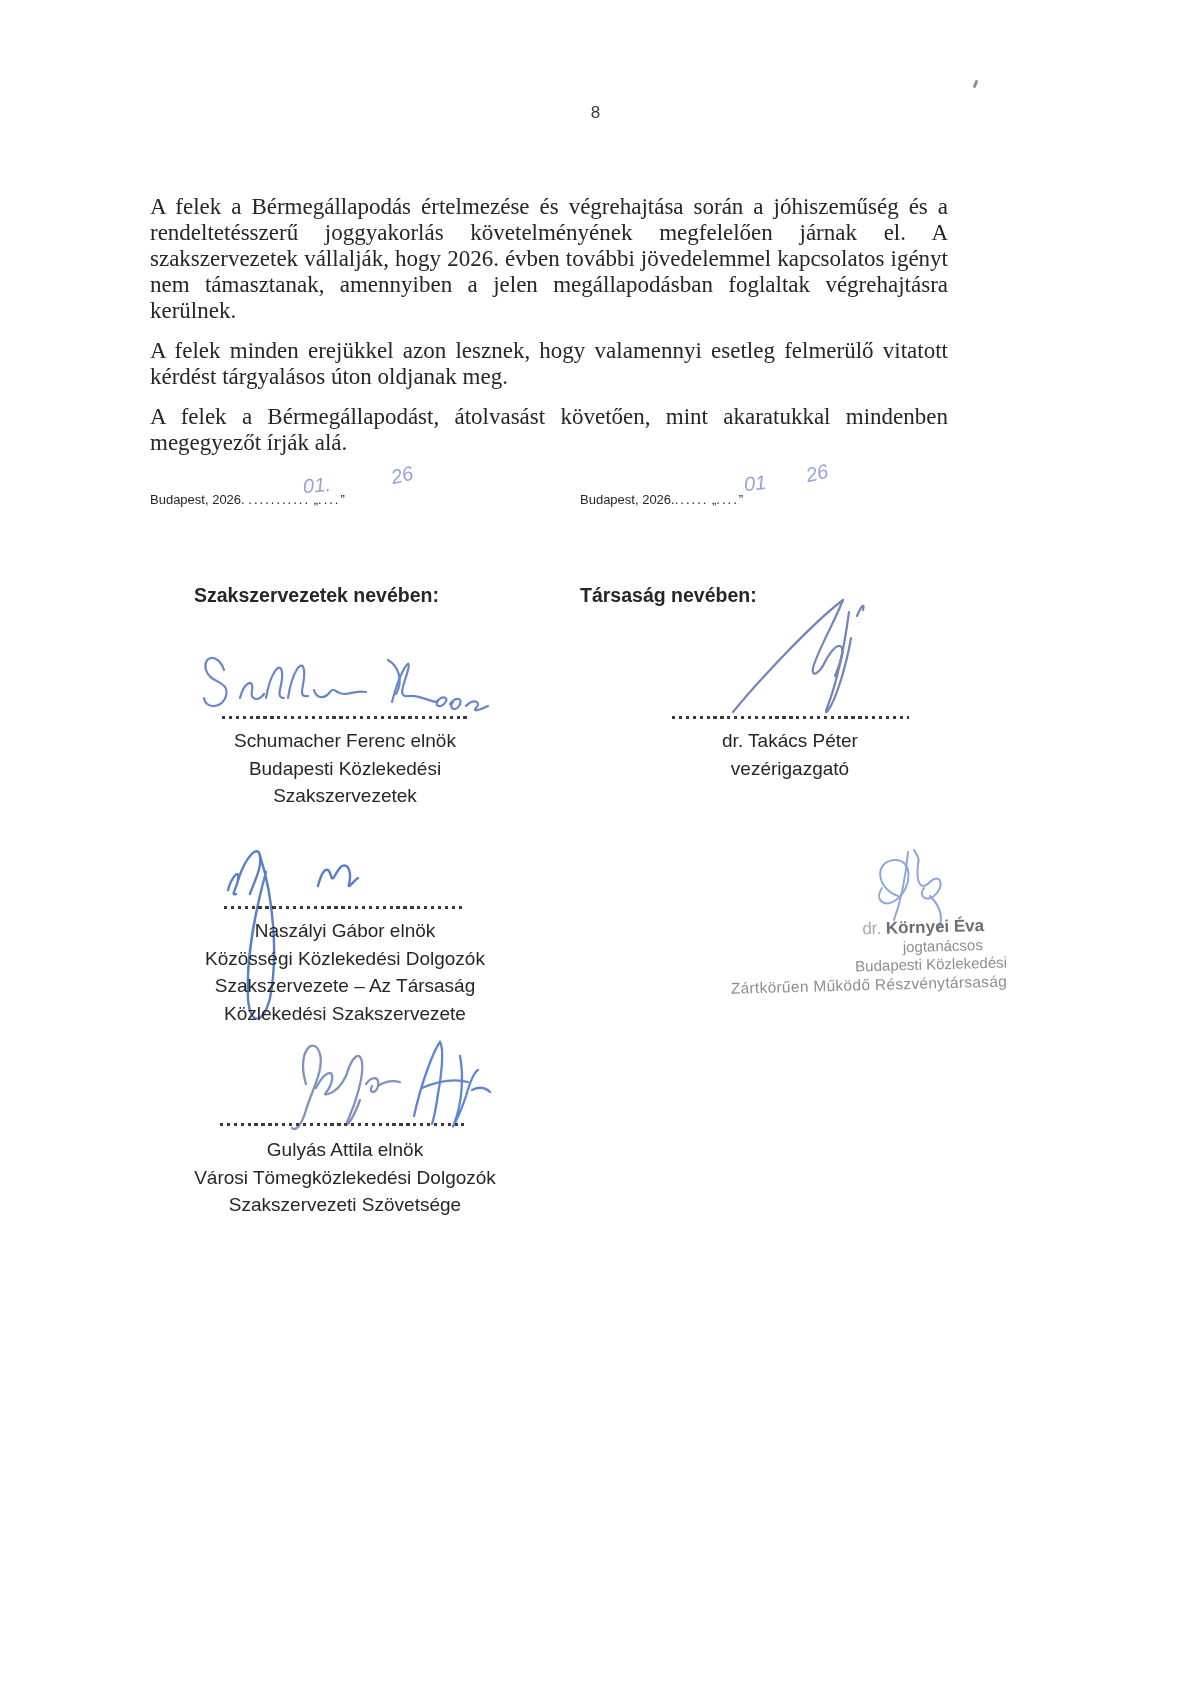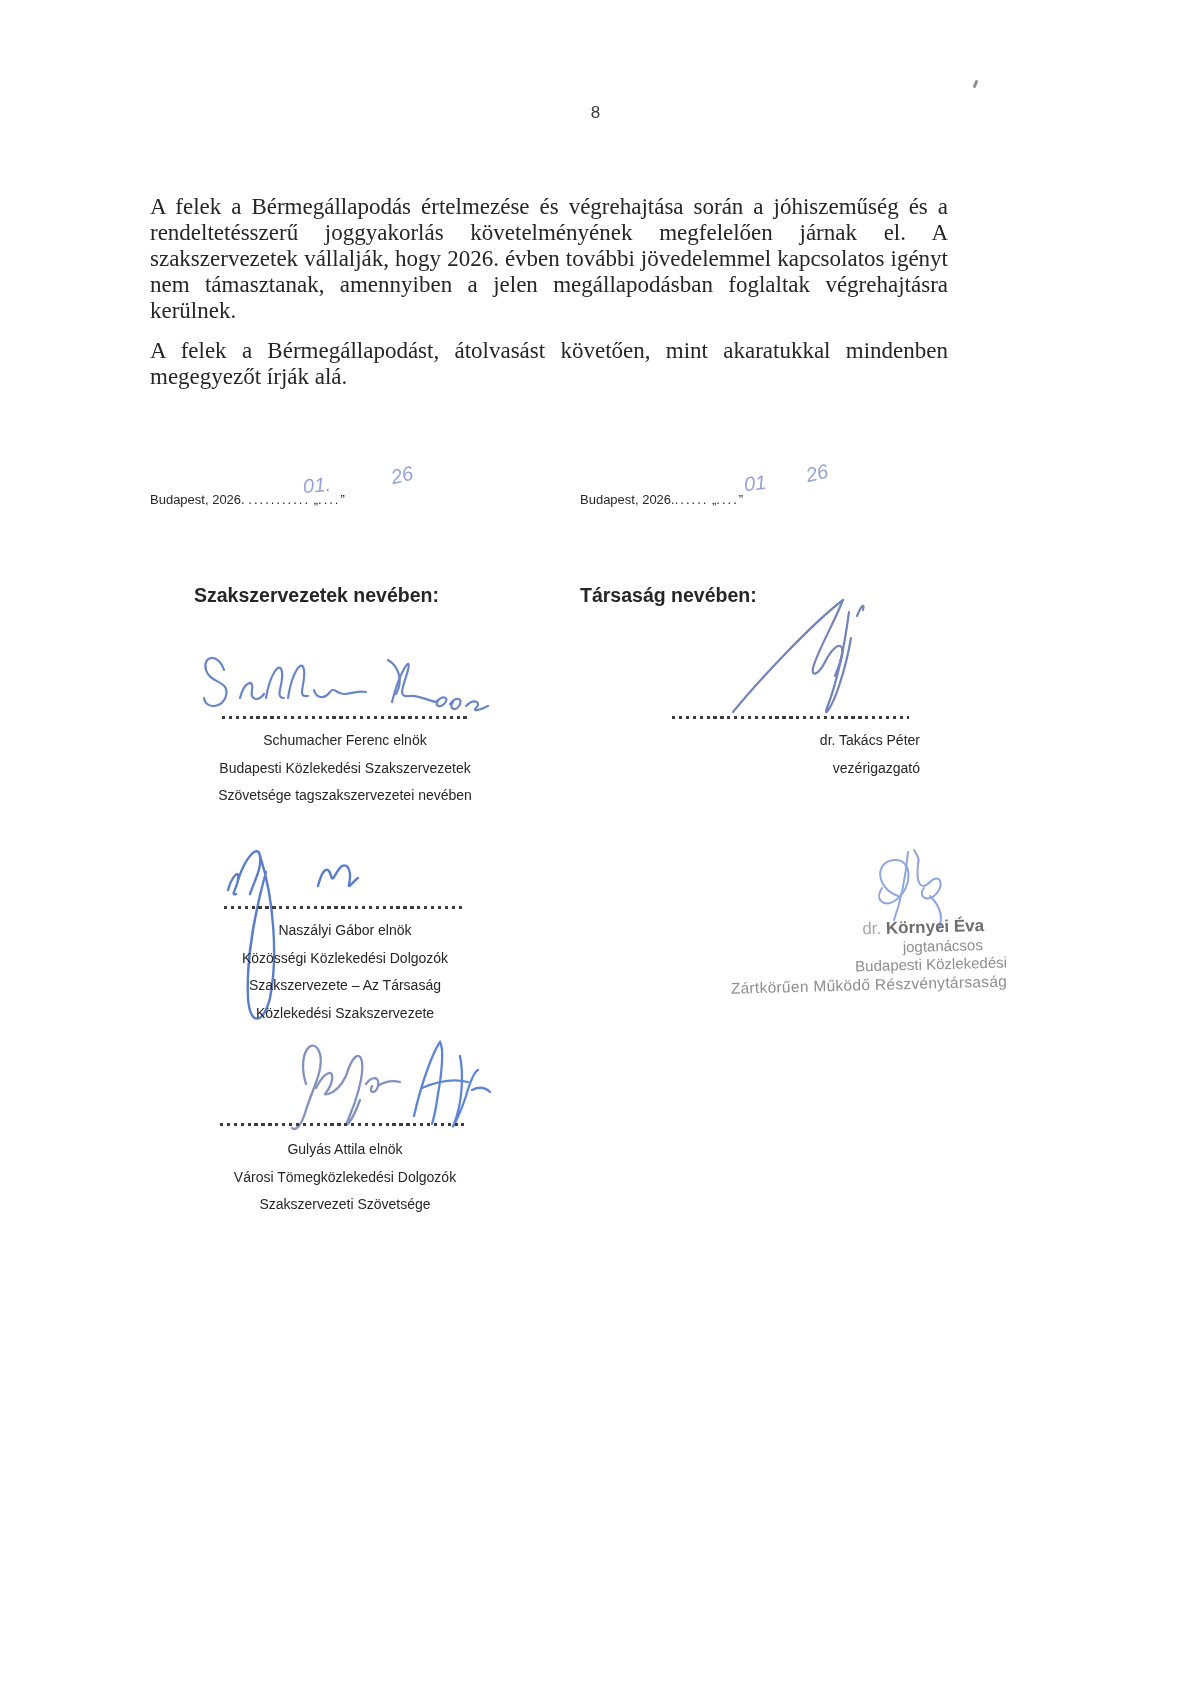--- a/index.html
+++ b/index.html
@@ -48,25 +48,25 @@
   .dotline{
     height:3px;
     background:repeating-linear-gradient(90deg,#3b3b3b 0 3.2px,transparent 3.2px 6.9px);
   }
   .dl-1l{left:222px;top:716px;width:246px;}
   .dl-1r{left:672px;top:716px;width:237px;}
   .dl-2l{left:224px;top:906px;width:238px;}
   .dl-3l{left:220px;top:1123px;width:244px;}
   .sig-text{
     text-align:center;
-    font-size:14px;line-height:27.5px;
+    font-size:19px;line-height:27.5px;
     width:340px;
   }
   .st-1l{left:175px;top:727px;}
-  .st-1r{left:660px;top:727px;width:260px;text-align:right;}
+  .st-1r{left:660px;top:727px;width:260px;}
   .st-2l{left:175px;top:917px;}
   .st-3l{left:175px;top:1136px;}
   .sig-svg{position:absolute;}
   .stamp{
     left:728px;top:920px;width:290px;
     transform:rotate(-1.5deg);
     color:#8e8e8e;
     font-size:15px;line-height:18.5px;
     white-space:nowrap;
   }
@@ -80,20 +80,21 @@
 <body>
 
 <div class="page">
 
   <div class="abs corner-mark"></div>
 
   <div class="abs page-number">8</div>
 
   <div class="abs body-text">
     <p>A felek a Bérmegállapodás értelmezése és végrehajtása során a jóhiszeműség és a rendeltetésszerű joggyakorlás követelményének megfelelően járnak el. A szakszervezetek vállalják, hogy 2026. évben további jövedelemmel kapcsolatos igényt nem támasztanak, amennyiben a jelen megállapodásban foglaltak végrehajtásra kerülnek.</p>
+    <p>A felek minden erejükkel azon lesznek, hogy valamennyi esetleg felmerülő vitatott kérdést tárgyalásos úton oldjanak meg.</p>
     <p>A felek a Bérmegállapodást, átolvasást követően, mint akaratukkal mindenben megegyezőt írják alá.</p>
   </div>
 
   <div class="abs date-row">
     <div class="date-left"><span>Budapest, 2026.</span> <span class="dots">...........</span> <span>„</span><span class="dots">....</span><span>”</span></div>
     <div class="date-right"><span>Budapest, 2026.</span><span class="dots">......</span> <span>„</span><span class="dots">....</span><span>”</span></div>
   </div>
 
   <span class="hw hw-l-month">01.</span>
   <span class="hw hw-l-day">26</span>
@@ -114,21 +115,20 @@
       <path d="M192,20 C202,26 208,40 200,54"></path>
       <path d="M240,62 C248,54 254,58 248,64 C244,68 238,66 242,61"></path>
       <path d="M254,64 C260,56 268,58 263,66 C259,72 252,68 257,62"></path>
       <path d="M270,66 C278,58 286,62 280,68 C276,72 284,70 292,66"></path>
     </g>
   </svg>
   <div class="abs dotline dl-1l"></div>
   <div class="abs sig-text st-1l">
     <div>Schumacher Ferenc elnök</div>
     <div>Budapesti Közlekedési Szakszervezetek</div>
-    <div>Szövetsége tagszakszervezetei nevében</div>
   </div>
 
   <svg class="sig-svg" style="left:715px;top:590px;" width="190" height="136" viewBox="0 0 190 136">
     <g fill="none" stroke="#7384bb" stroke-width="2.2" stroke-linecap="round">
       <path d="M18,122 C40,95 95,35 128,10"></path>
       <path d="M128,10 C118,35 102,62 98,78 C96,88 104,84 110,72 C116,60 124,52 127,58 C129,64 124,76 120,86"></path>
       <path d="M134,22 C130,52 122,92 112,118 C108,128 116,120 124,96 C130,78 134,60 136,48"></path>
       <path d="M142,26 C146,16 150,12 148,20"></path>
     </g>
   </svg>

